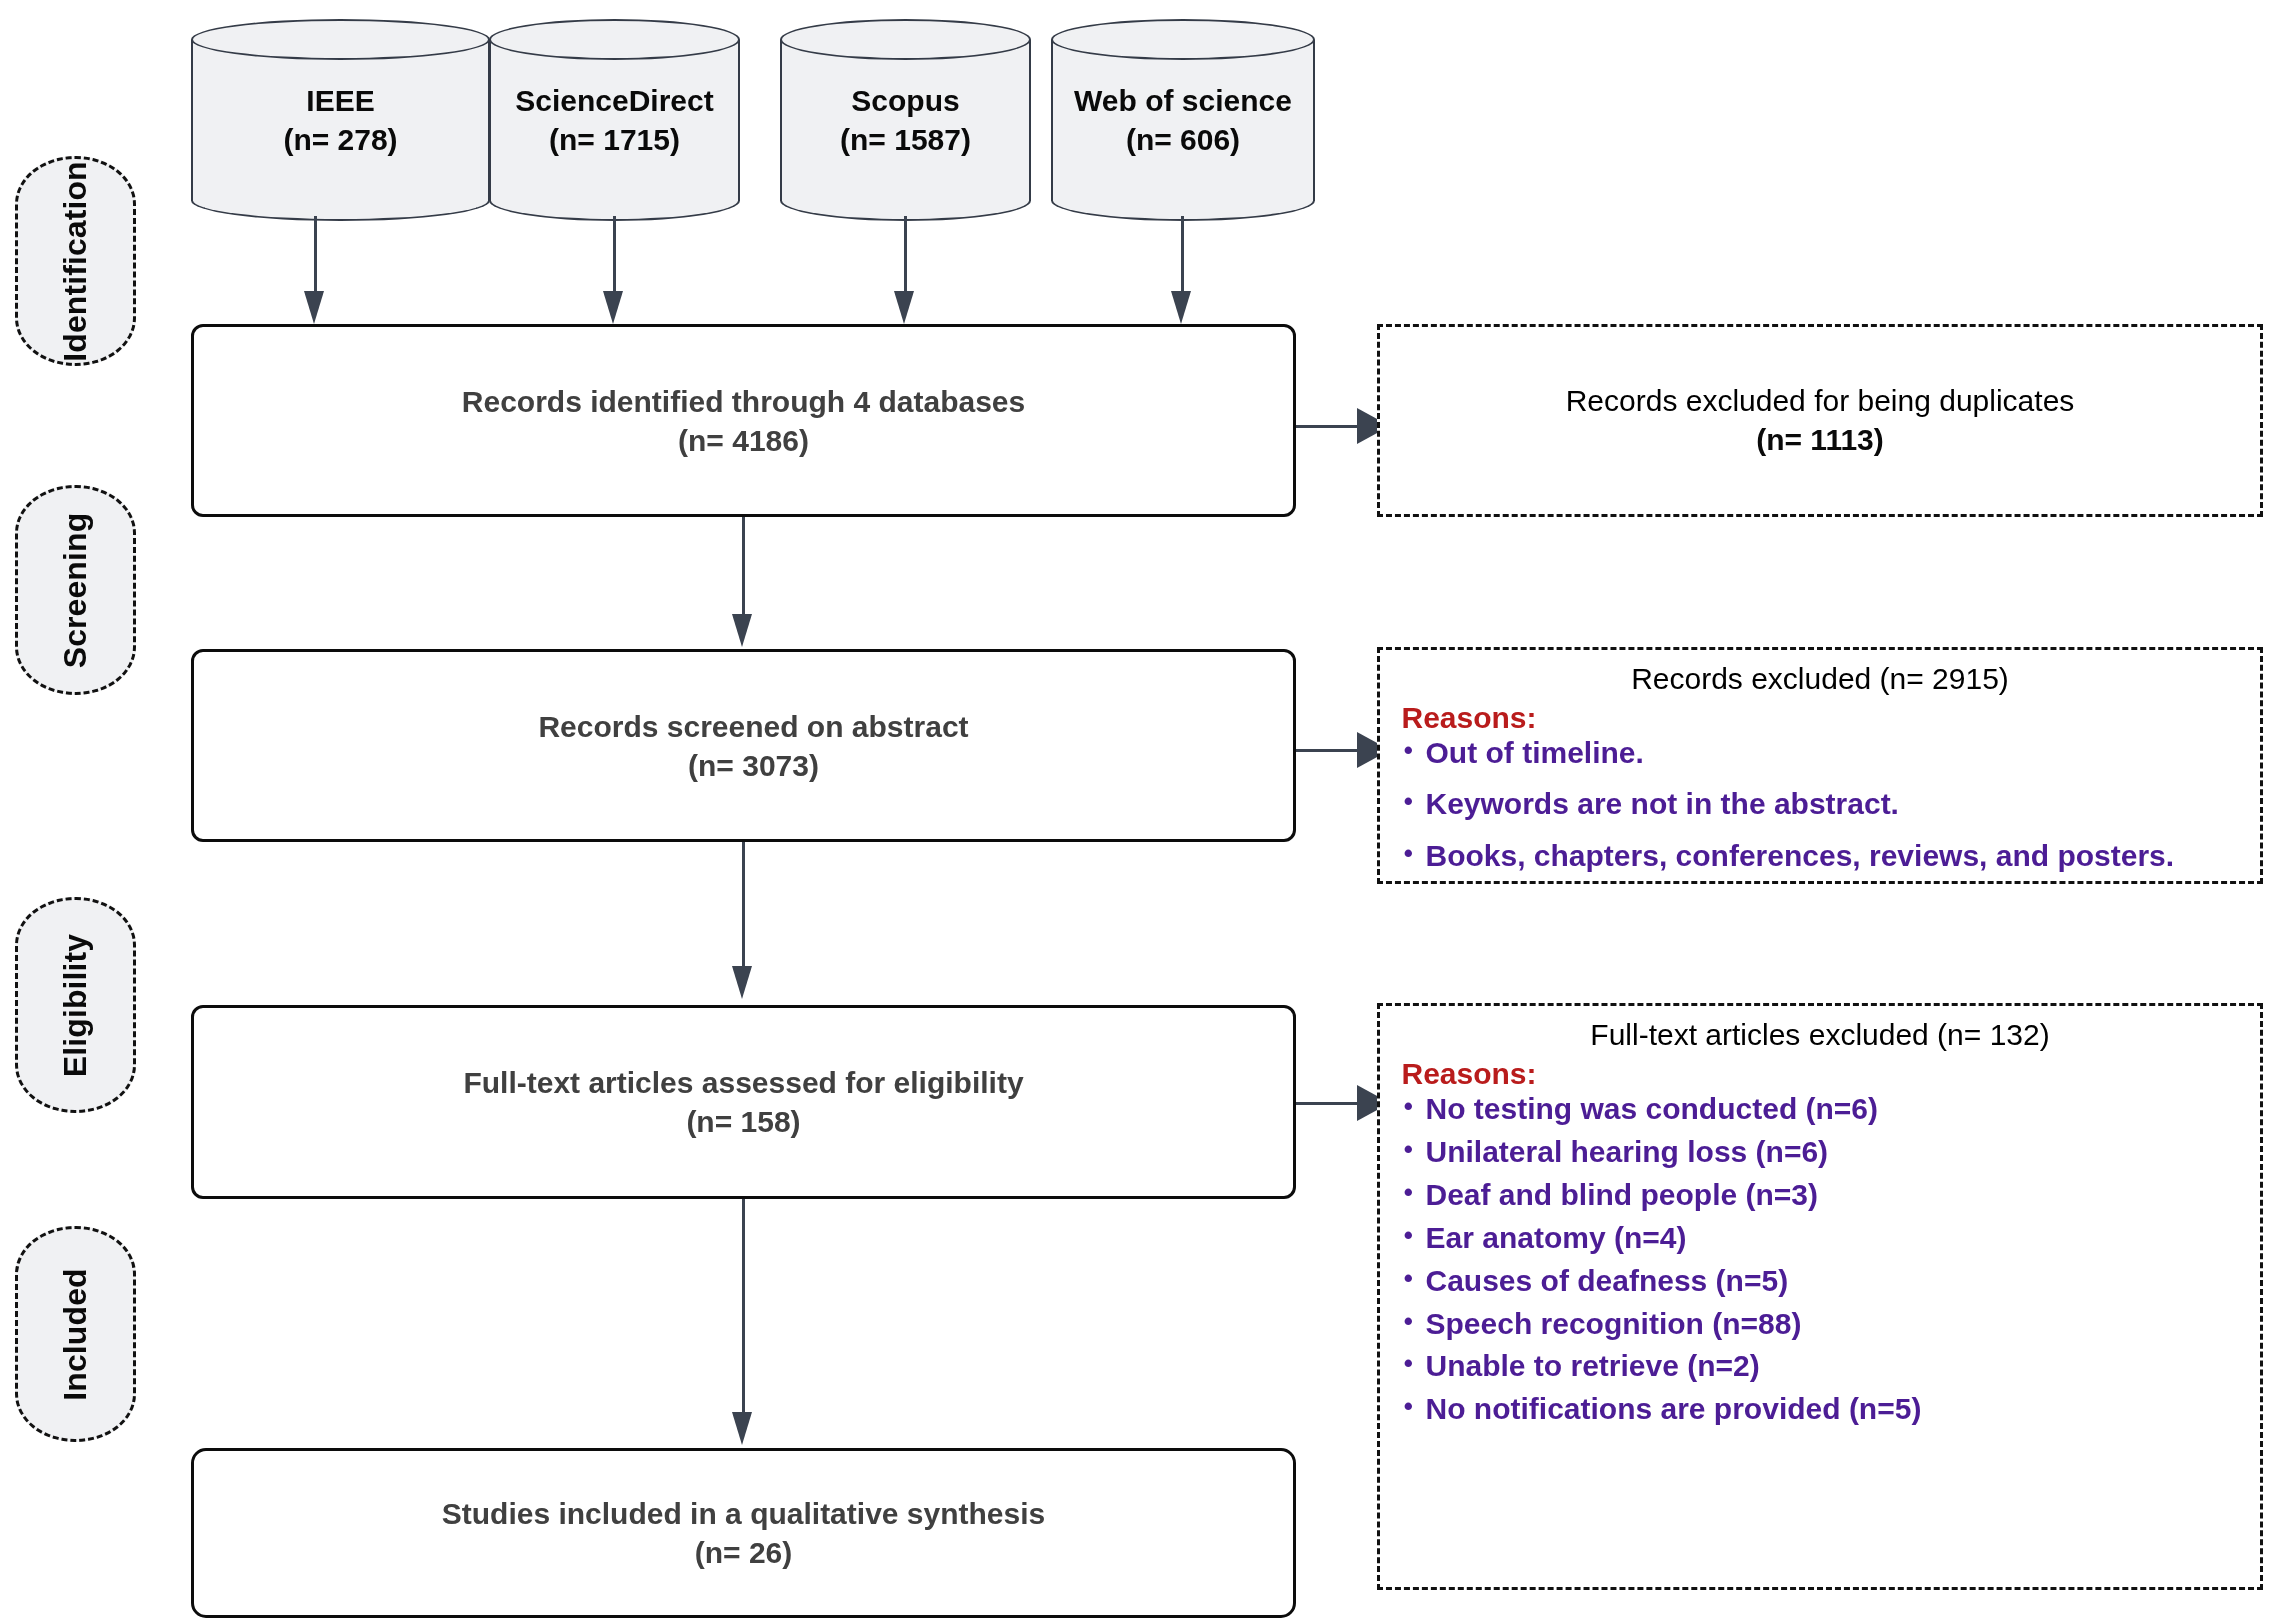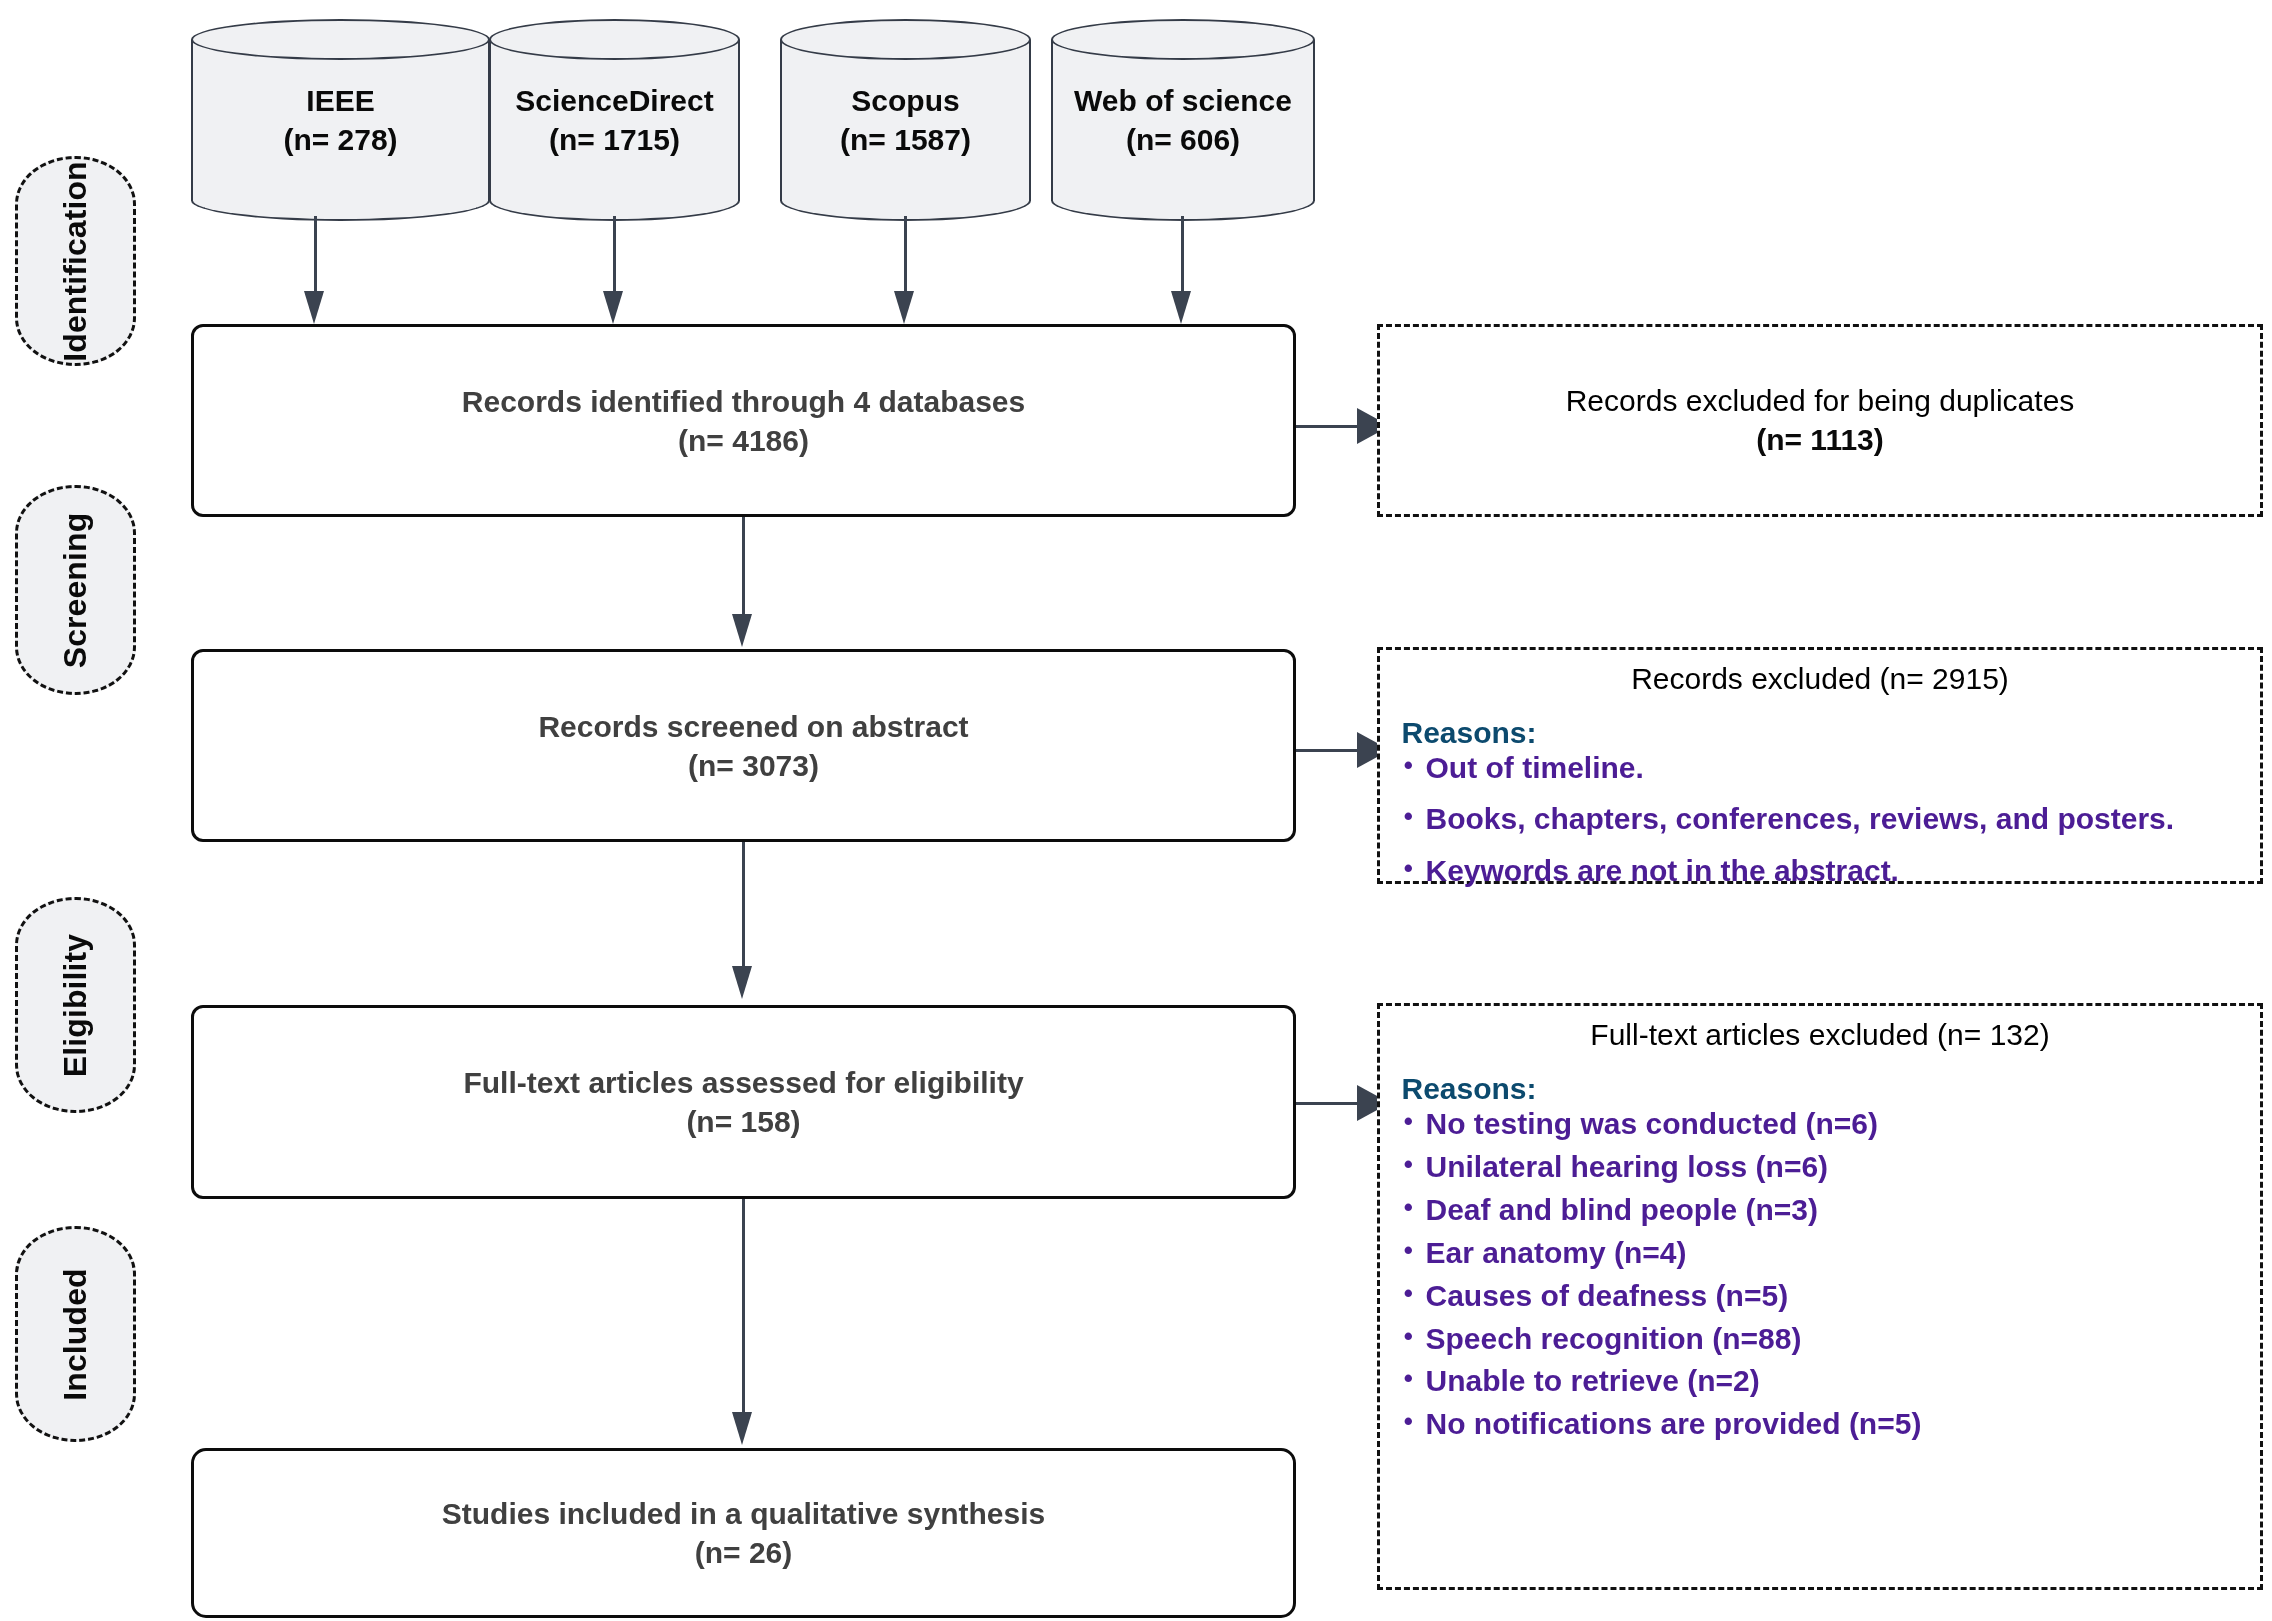--- a/index.html
+++ b/index.html
@@ -121,22 +121,22 @@
   .excl-title-line2{
     text-align:center;
     font-size:30px;
     font-weight:bold;
     color:#0a0a0a;
     line-height:1.28;
   }
   .excl-reasons-head{
     font-size:30px;
     font-weight:bold;
-    color:#0c4a6e;
-    margin-top:18px;
+    color:#b91c1c;
+    margin-top:3px;
     padding-left:7.5px;
   }
   .excl-list{
     list-style:none;
     margin:0;
     padding:0 0 0 7.5px;
   }
   .excl-list li{
     font-size:30px;
     font-weight:bold;
@@ -276,22 +276,22 @@
   </div>
 
   <div class="h-line" style="left:1296px;top:749px;width:64px;"></div>
   <div class="h-arrow-head" style="left:1357px;top:732px;"></div>
 
   <div class="excl-box" style="top:647px;height:237px;">
     <div class="excl-title">Records excluded (n= 2915)</div>
     <div class="excl-reasons-head">Reasons:</div>
     <ul class="excl-list spaced">
       <li>Out of timeline.</li>
+      <li>Keywords are not in the abstract.</li>
       <li>Books, chapters, conferences, reviews, and posters.</li>
-      <li>Keywords are not in the abstract.</li>
     </ul>
   </div>
 
   <div class="v-line" style="left:742px;top:842px;height:127px;"></div>
   <div class="v-arrow-head" style="left:732px;top:966px;"></div>
 
   <div class="flow-box" style="top:1005px;height:194px;">
     <div class="flow-box-label">
       <div>Full-text articles assessed for eligibility</div>
       <div>(n= 158)</div>

